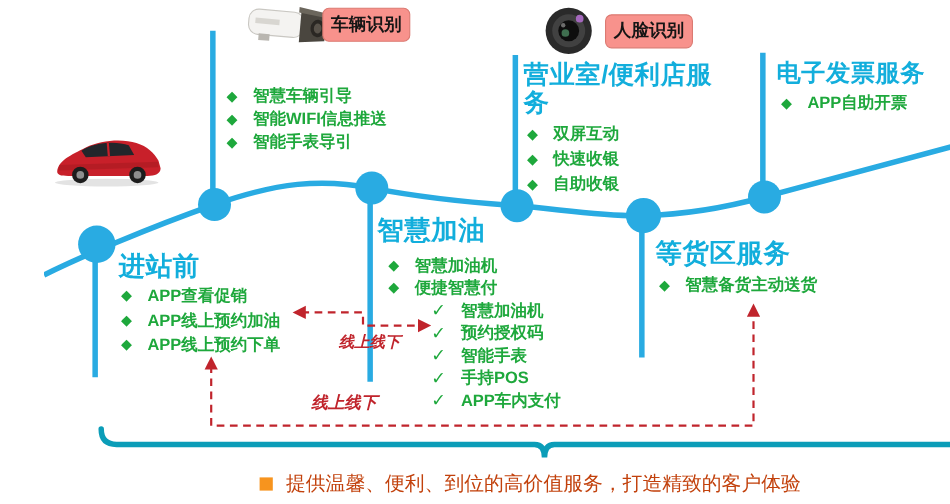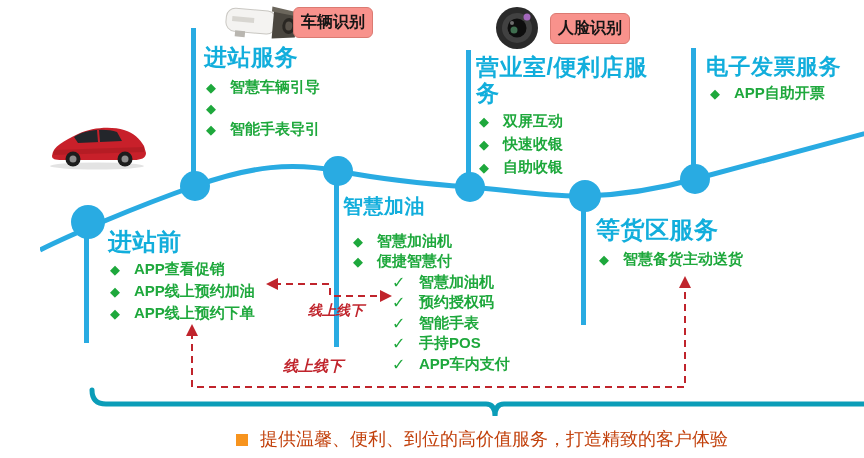--- a/index.html
+++ b/index.html
@@ -96,28 +96,28 @@
       <circle cx="33" cy="159" r="7.5" fill="#1d1d1d"></circle>
       <circle cx="33" cy="159" r="3.5" fill="#8e8e8e"></circle>
       <circle cx="85" cy="159" r="7.5" fill="#1d1d1d"></circle>
       <circle cx="85" cy="159" r="3.5" fill="#8e8e8e"></circle>
     </g>
   </svg>
 
   <div class="badge" style="left:253px;top:7px;">车辆识别</div>
   <div class="badge" style="left:510px;top:13px;">人脸识别</div>
 
-  <div class="sec-title" style="left:164px;top:42px;font-size:23px;">进站服务</div>
   <div class="list" style="left:166px;top:77px;">
     <div class="item" style="height:21px;">
       <span class="bullet">◆</span>
       <span>智慧车辆引导</span>
     </div>
     <div class="item" style="height:21px;">
       <span class="bullet">◆</span>
+      <span>智能WIFI信息推送</span>
     </div>
     <div class="item" style="height:21px;">
       <span class="bullet">◆</span>
       <span>智能手表导引</span>
     </div>
   </div>
 
   <div class="sec-title wrap" style="left:436px;top:54px;font-size:23px;width:176px;">营业室/便利店服务</div>
   <div class="list" style="left:439px;top:110px;">
     <div class="item" style="height:23px;">
@@ -151,21 +151,21 @@
     <div class="item" style="height:22px;">
       <span class="bullet">◆</span>
       <span>APP线上预约加油</span>
     </div>
     <div class="item" style="height:22px;">
       <span class="bullet">◆</span>
       <span>APP线上预约下单</span>
     </div>
   </div>
 
-  <div class="sec-title" style="left:303px;top:193px;font-size:20px;">智慧加油</div>
+  <div class="sec-title" style="left:303px;top:193px;font-size:24px;">智慧加油</div>
   <div class="list" style="left:313px;top:231px;">
     <div class="item" style="height:20px;">
       <span class="bullet">◆</span>
       <span>智慧加油机</span>
     </div>
     <div class="item" style="height:20px;">
       <span class="bullet">◆</span>
       <span>便捷智慧付</span>
     </div>
   </div>

